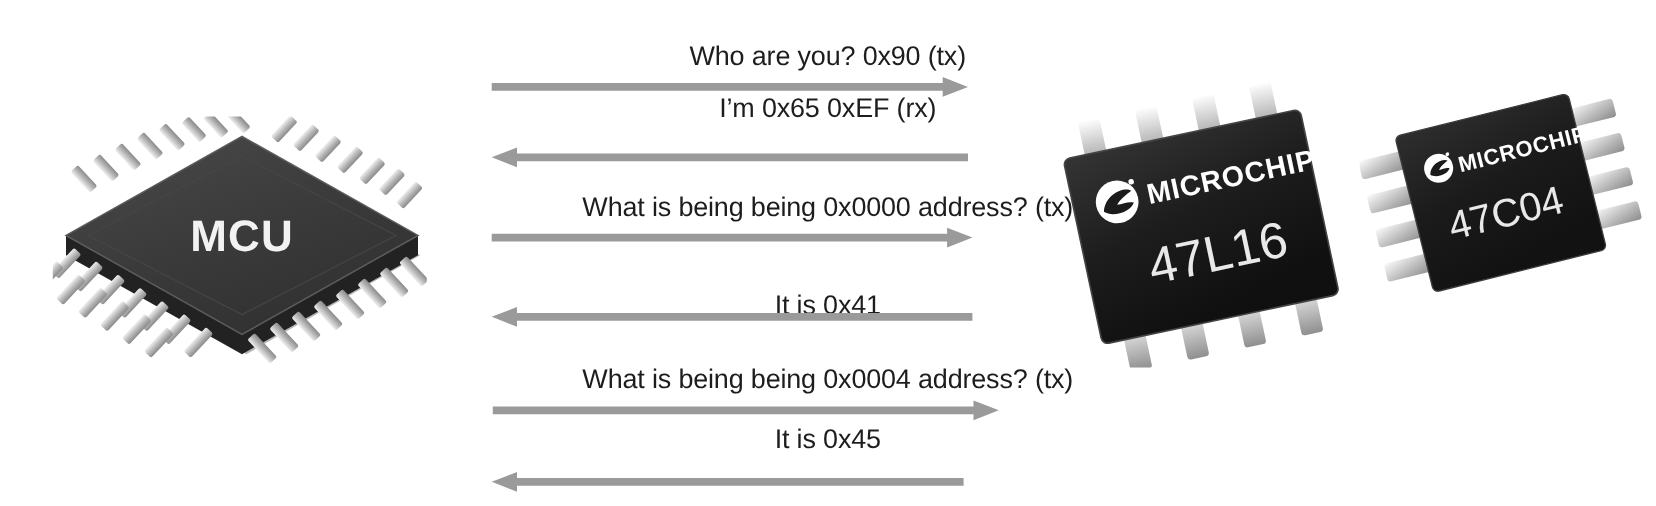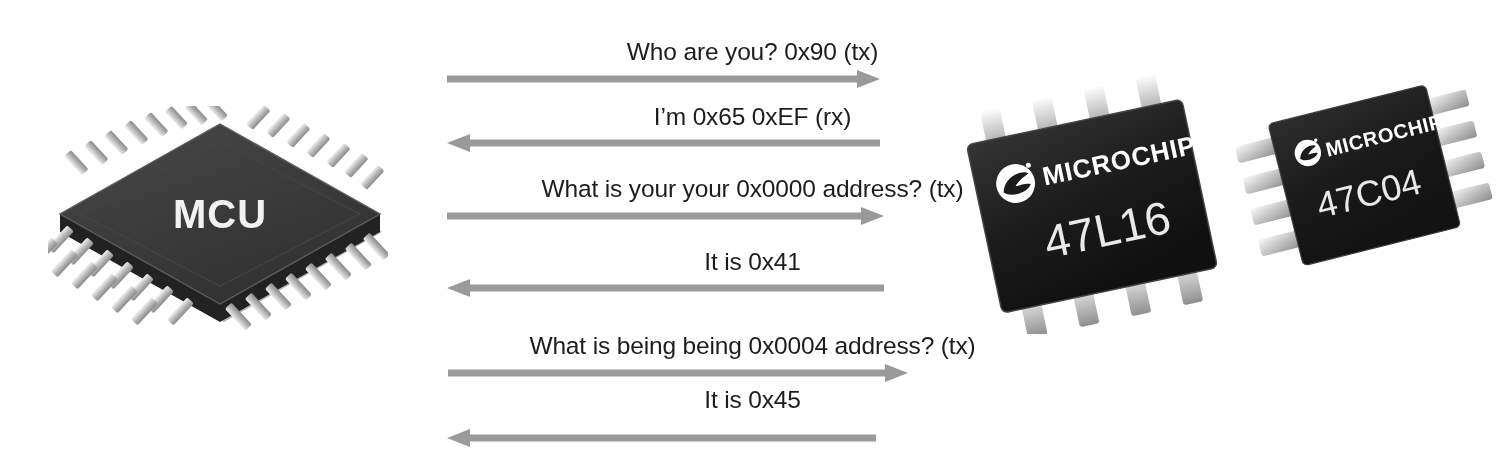--- a/index.html
+++ b/index.html
@@ -178,39 +178,39 @@
     <div class="msg-row" style="top:0">
       <div class="msg-label" style="top:38px">Who are you? 0x90 (tx)</div>
       <div class="msg-arrow" style="left:447px; top:68px; width:433px;">
         <svg viewBox="0 0 433 22" preserveAspectRatio="none">
           <path d="M0 7.5 H410 V2 L433 11 L410 20 V14.5 H0 Z" fill="#9a9a9a"></path>
         </svg>
       </div>
     </div>
 
     <div class="msg-row" style="top:0">
-      <div class="msg-label" style="top:103px">I’m 0x65 0xEF (rx)</div>
+      <div class="msg-label" style="top:85px">I’m 0x65 0xEF (rx)</div>
       <div class="msg-arrow" style="left:447px; top:132px; width:433px;">
         <svg viewBox="0 0 433 22" preserveAspectRatio="none">
           <path d="M433 7.5 H23 V2 L0 11 L23 20 V14.5 H433 Z" fill="#9a9a9a"></path>
         </svg>
       </div>
     </div>
 
     <div class="msg-row" style="top:0">
-      <div class="msg-label" style="top:175px">What is your your 0x0000 address? (tx)</div>
+      <div class="msg-label" style="top:175px">What is being being 0x0000 address? (tx)</div>
       <div class="msg-arrow" style="left:447px; top:205px; width:437px;">
         <svg viewBox="0 0 437 22" preserveAspectRatio="none">
           <path d="M0 7.5 H414 V2 L437 11 L414 20 V14.5 H0 Z" fill="#9a9a9a"></path>
         </svg>
       </div>
     </div>
 
     <div class="msg-row" style="top:0">
-      <div class="msg-label" style="top:248px">It is 0x41</div>
+      <div class="msg-label" style="top:264px">It is 0x41</div>
       <div class="msg-arrow" style="left:447px; top:277px; width:437px;">
         <svg viewBox="0 0 437 22" preserveAspectRatio="none">
           <path d="M437 7.5 H23 V2 L0 11 L23 20 V14.5 H437 Z" fill="#9a9a9a"></path>
         </svg>
       </div>
     </div>
 
     <div class="msg-row" style="top:0">
       <div class="msg-label" style="top:332px">What is being being 0x0004 address? (tx)</div>
       <div class="msg-arrow" style="left:448px; top:362px; width:460px;">

